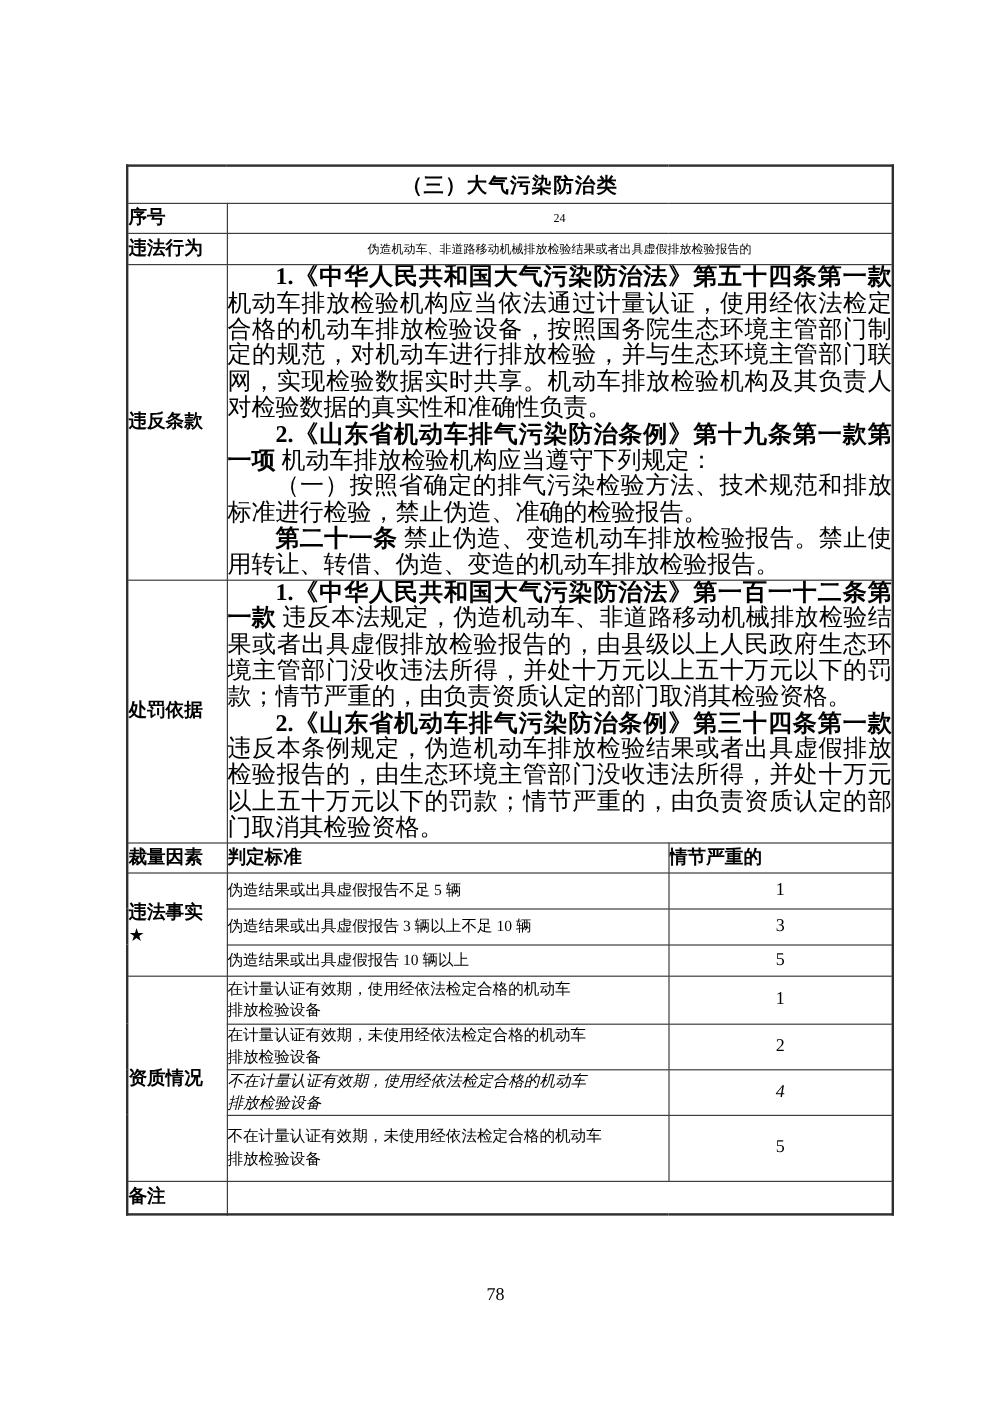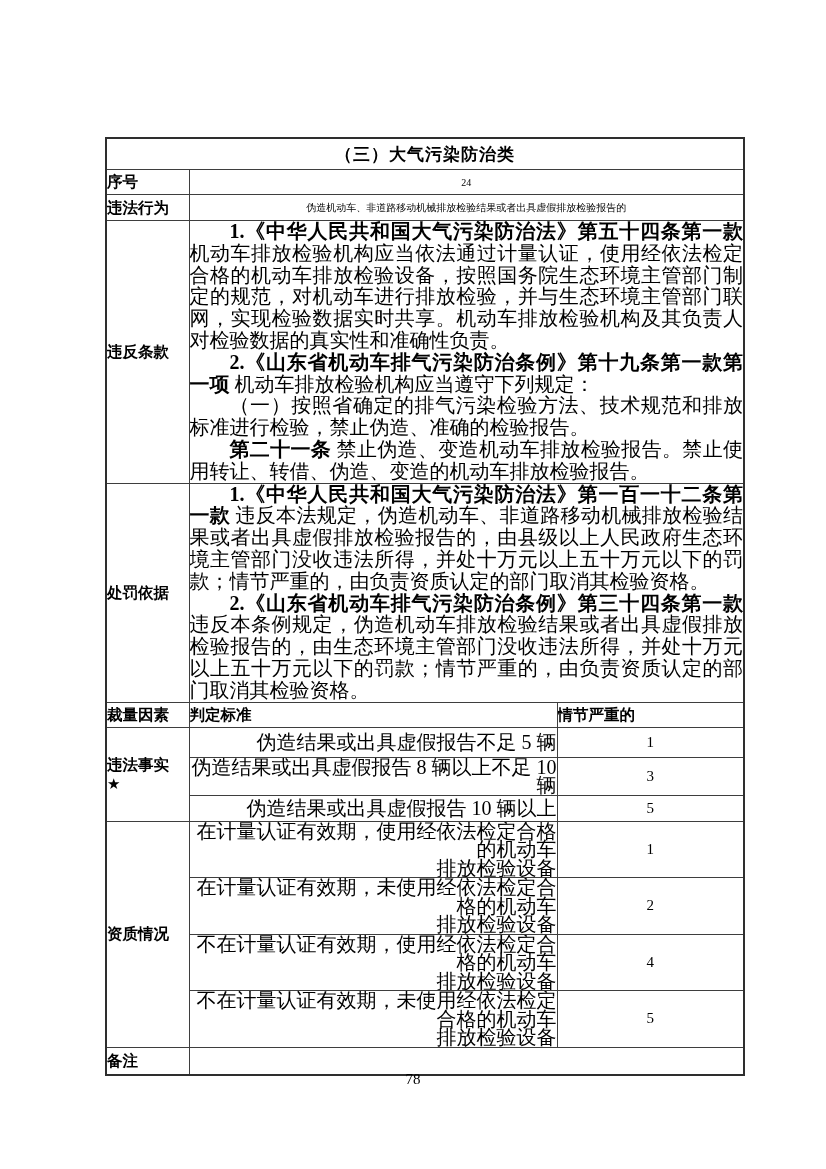--- a/index.html
+++ b/index.html
@@ -60,23 +60,23 @@
     margin: 0;
     text-indent: 2em;
     font-size: 20px;
     line-height: 21.8px;
     text-align: justify;
   }
   .legal-cell p .lead-bold {
     font-weight: bold;
   }
   .criteria-cell {
-    text-align: right;
+    text-align: left;
     vertical-align: middle;
-    font-size: 20px;
+    font-size: 13px;
     white-space: pre-line;
     line-height: 18.5px;
   }
   .level-cell {
     text-align: center;
     vertical-align: middle;
     font-size: 15px;
   }
   .fact-label .star {
     display: block;
@@ -143,40 +143,40 @@
 
   <tr style="height:30px;">
     <td class="label-cell fact-label" rowspan="3">
       <span>违法事实</span>
       <span class="star">★</span>
     </td>
     <td class="criteria-cell">伪造结果或出具虚假报告不足 5 辆</td>
     <td class="level-cell">1</td>
   </tr>
   <tr style="height:30px;">
-    <td class="criteria-cell">伪造结果或出具虚假报告 8 辆以上不足 10 辆</td>
+    <td class="criteria-cell">伪造结果或出具虚假报告 3 辆以上不足 10 辆</td>
     <td class="level-cell">3</td>
   </tr>
   <tr style="height:26px;">
     <td class="criteria-cell">伪造结果或出具虚假报告 10 辆以上</td>
     <td class="level-cell">5</td>
   </tr>
 
   <tr style="height:40px;">
     <td class="label-cell" rowspan="4">资质情况</td>
     <td class="criteria-cell">在计量认证有效期，使用经依法检定合格的机动车
 排放检验设备</td>
     <td class="level-cell">1</td>
   </tr>
   <tr style="height:37px;">
     <td class="criteria-cell">在计量认证有效期，未使用经依法检定合格的机动车
 排放检验设备</td>
     <td class="level-cell">2</td>
   </tr>
-  <tr style="height:38px;">
+  <tr style="height:38px;font-style:italic;">
     <td class="criteria-cell">不在计量认证有效期，使用经依法检定合格的机动车
 排放检验设备</td>
     <td class="level-cell">4</td>
   </tr>
   <tr style="height:55px;">
     <td class="criteria-cell">不在计量认证有效期，未使用经依法检定合格的机动车
 排放检验设备</td>
     <td class="level-cell">5</td>
   </tr>
 

